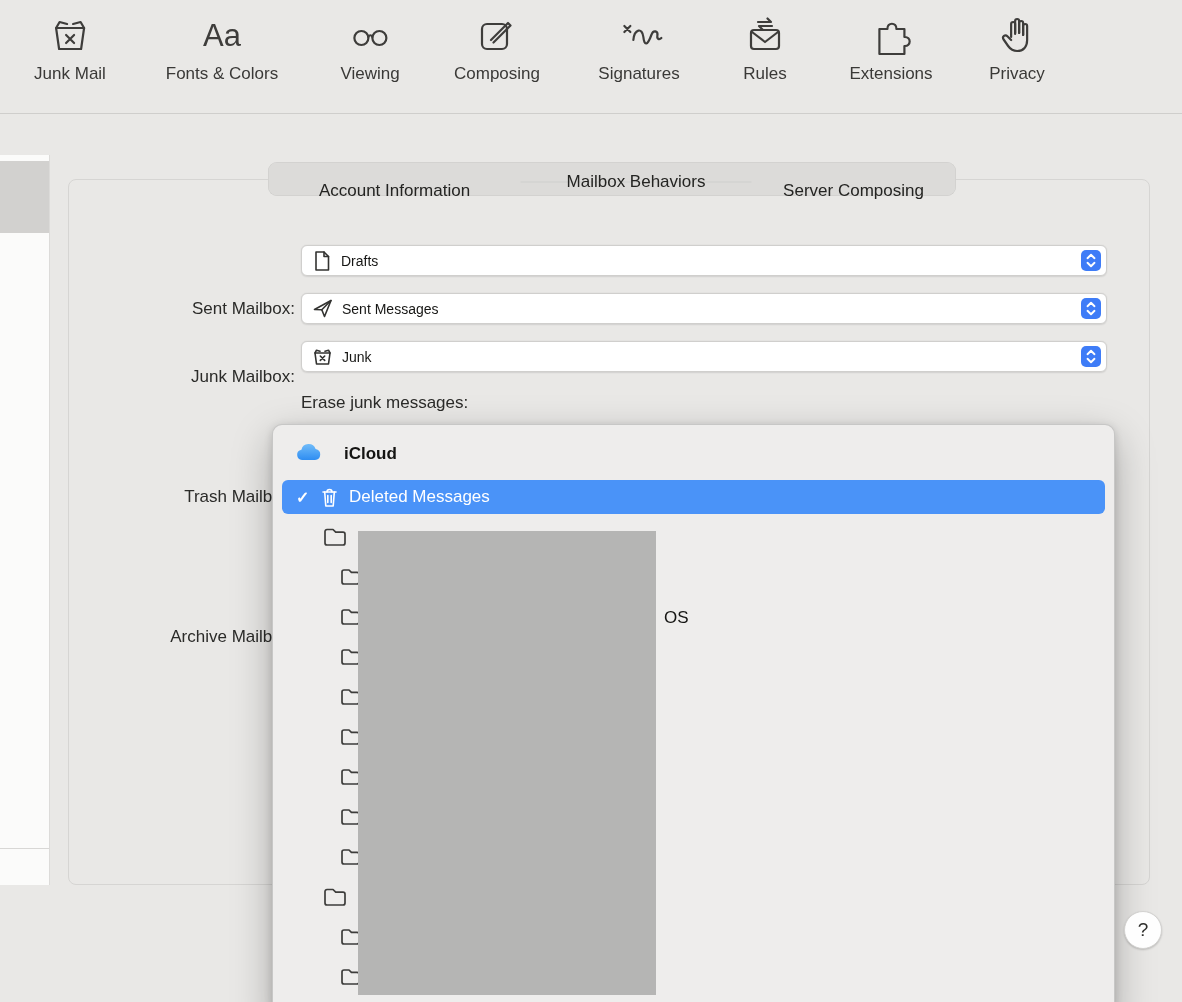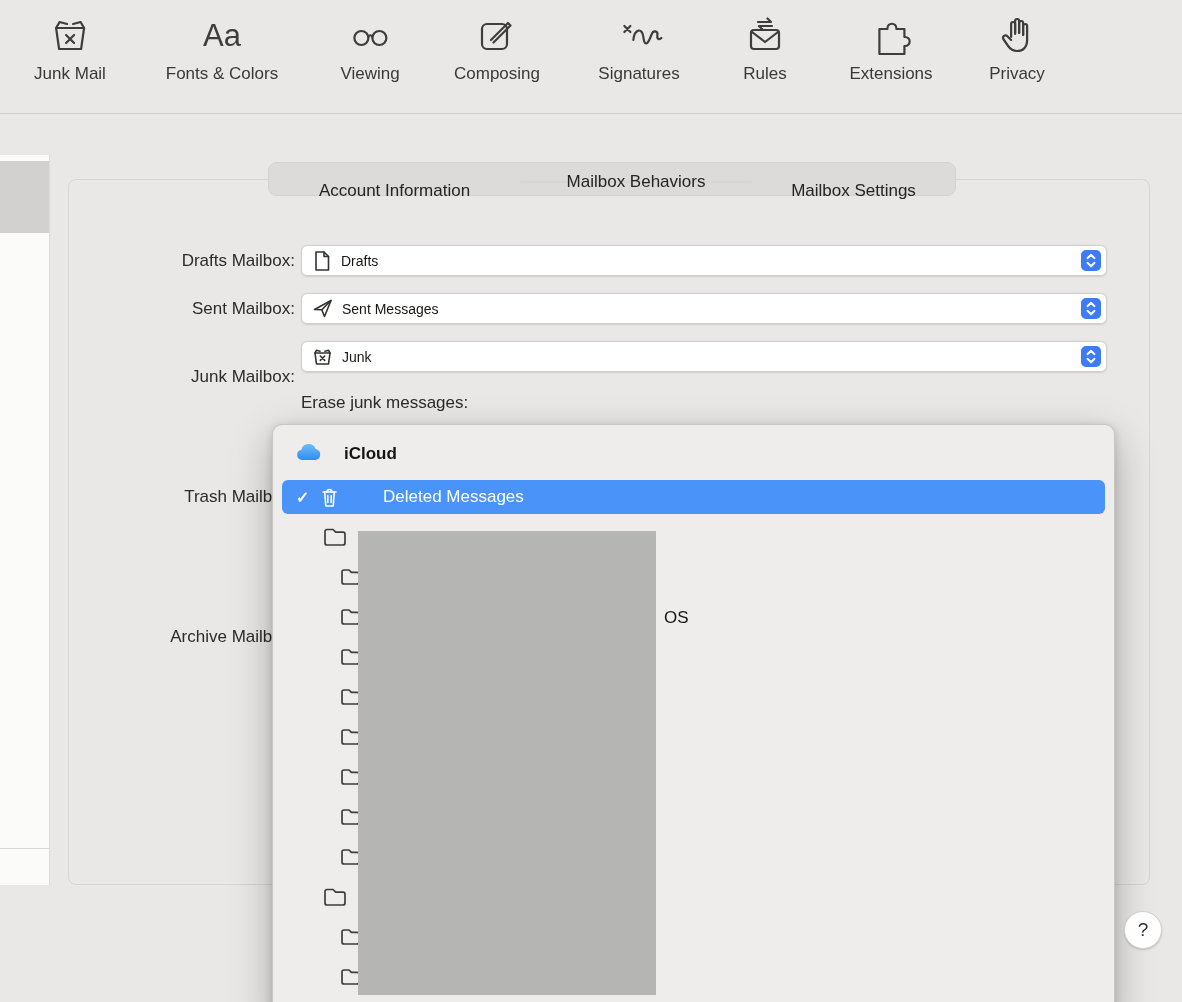--- a/index.html
+++ b/index.html
@@ -58,21 +58,21 @@
           background:#eeedec; border:1px solid rgba(0,0,0,0.16); border-radius:10px;
           box-shadow:0 14px 40px rgba(0,0,0,0.28), 0 2px 8px rgba(0,0,0,0.15); z-index:20; }
   .menu-header { position:absolute; left:22px; top:17px; display:flex; align-items:center; gap:22px; }
   .menu-header-label { font-size:17px; font-weight:700; color:#141412; }
   .menu-sel { position:absolute; left:9px; right:9px; top:55px; height:34px;
               background:#4a93f8; border-radius:6px; display:flex; align-items:center;
               padding-left:14px; cursor:default; }
   .menu-check { color:#ffffff; font-size:16px; font-weight:700; width:24px; }
   .menu-sel .trash { display:flex; align-items:center; margin-right:10px; }
   .menu-sel .trash svg { stroke:#ffffff; fill:none; stroke-width:1.6; stroke-linecap:round; stroke-linejoin:round; }
-  .menu-sel-label { font-size:17px; color:#ffffff;margin-left:34px; }
+  .menu-sel-label { font-size:17px; color:#ffffff; }
   .menu-folder { position:absolute; display:flex; align-items:center; }
   .menu-folder svg { stroke:#3d3d3b; fill:none; stroke-width:1.7; stroke-linecap:round; stroke-linejoin:round; }
   .partial-label { position:absolute; left:391px; top:183px; font-size:17px; color:#151513; }
   .redaction { position:absolute; left:85px; top:106px; width:298px; height:464px;
                background:#b5b5b4; z-index:3; }
 
   
   .help-btn { position:absolute; left:1124px; top:911px; width:38px; height:38px;
               border-radius:50%; background:#fefefe; border:1px solid #d3d2d0;
               box-shadow:0 1px 2px rgba(0,0,0,0.18); display:flex; align-items:center;
@@ -163,24 +163,23 @@
   <div class="sidebar">
     <div class="sidebar-selected"></div>
     <div class="sidebar-divider"></div>
   </div>
 
   <div class="panel"></div>
 
   <div class="segmented">
     <div class="segment seg-0">Account Information</div>
     <div class="segment seg-1 selected">Mailbox Behaviors</div>
-    <div class="segment seg-2">Mailbox Settings</div>
-  </div>
-
-  <div class="form-label" style="top:251px">Drafts Mailbox:</div>
+    <div class="segment seg-2">Server Composing</div>
+  </div>
+
   <div class="select" style="top:245px">
     <span class="sel-icon">
       <svg width="20" height="22" viewBox="0 0 20 22">
           <path d="M4 2 h8 l4.5 4.5 V20 H4 Z"></path>
           <path d="M12 2 V6.5 h4.5"></path>
         </svg>
     </span>
     <span class="sel-text">Drafts</span>
     <span class="stepper">
       <svg width="12" height="17" viewBox="0 0 12 17">

